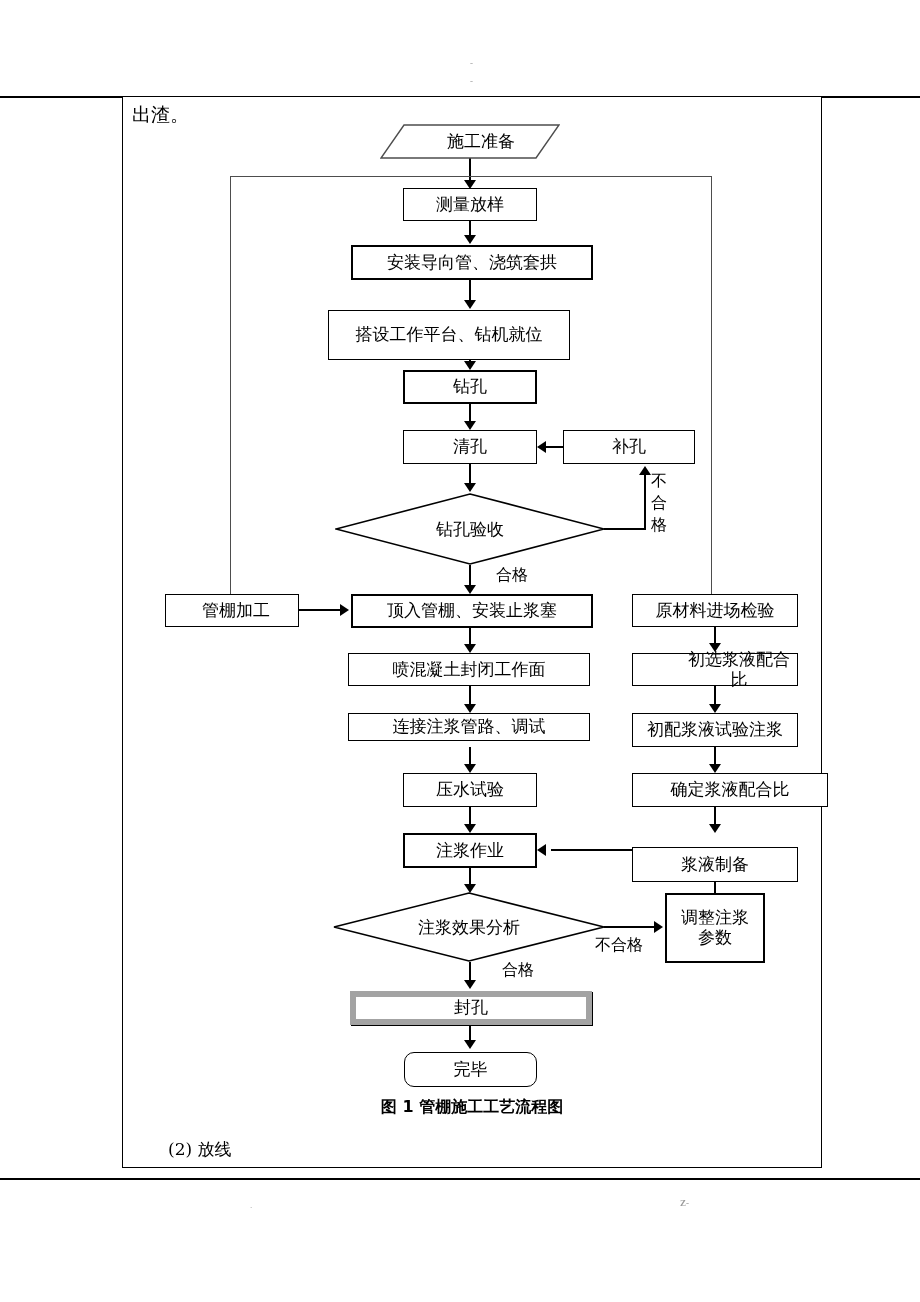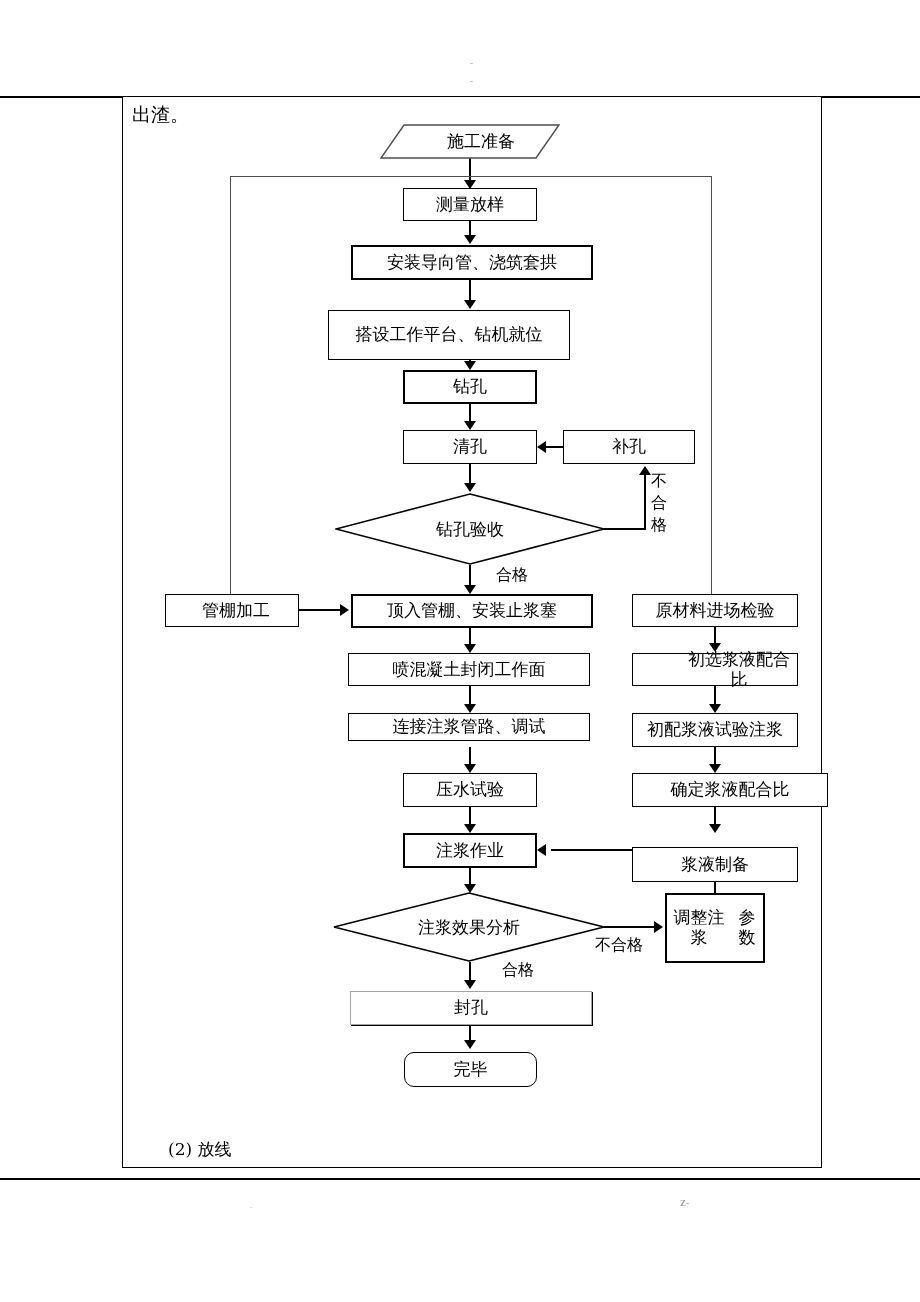--- a/index.html
+++ b/index.html
@@ -26,23 +26,23 @@
   #caption{position:absolute;left:122px;top:1097px;width:700px;text-align:center;
            font-size:16px;font-weight:bold;
            font-family:"DejaVu Sans","Liberation Sans",sans-serif;}
   #after-text{position:absolute;left:168px;top:1138px;font-size:17px;}
 
   
   .node{position:absolute;box-sizing:border-box;border:1px solid #000;background:#fff;
         display:flex;align-items:center;justify-content:center;
         font-size:17px;line-height:1.15;text-align:center;z-index:3;}
   .node.thick{border-width:2px;}
-  .node.semithick{border:1px solid #a3a3a3;box-shadow:1px 1px 0 0 #000;}
+  .node.semithick{border:6px solid #a3a3a3;box-shadow:1px 1px 0 0 #000;}
   .node.round{border-radius:10px;}
-  .node.multiline{flex-direction:row;}
+  .node.multiline{flex-direction:column;}
 
   .para{position:absolute;z-index:3;}
   .para .shape{position:absolute;left:0;top:0;width:100%;height:100%;}
   .para .lbl{position:absolute;left:0;top:0;width:100%;height:100%;
              display:flex;align-items:center;justify-content:center;
              font-size:17px;padding-left:22px;box-sizing:border-box;}
 
   .dia{position:absolute;z-index:3;}
   .dia .shape{position:absolute;left:0;top:0;width:100%;height:100%;}
   .dia .lbl{position:absolute;left:0;top:0;width:100%;height:100%;
@@ -253,15 +253,16 @@
     </div>
     <div class="ln lnv" style="left:714px;top:807px;height:22px;"></div>
     <div class="arr down" style="left:709px;top:824px;"></div>
 
     <div class="node" style="left:632px;top:833px;width:166px;height:35px;margin-top:14px;">
       <span>浆液制备</span>
     </div>
 
   </div>
 
+  <div id="caption">图 1   管棚施工工艺流程图</div>
   <div id="after-text">(2)  放线</div>
 
 </div>
 
 </body></html>

